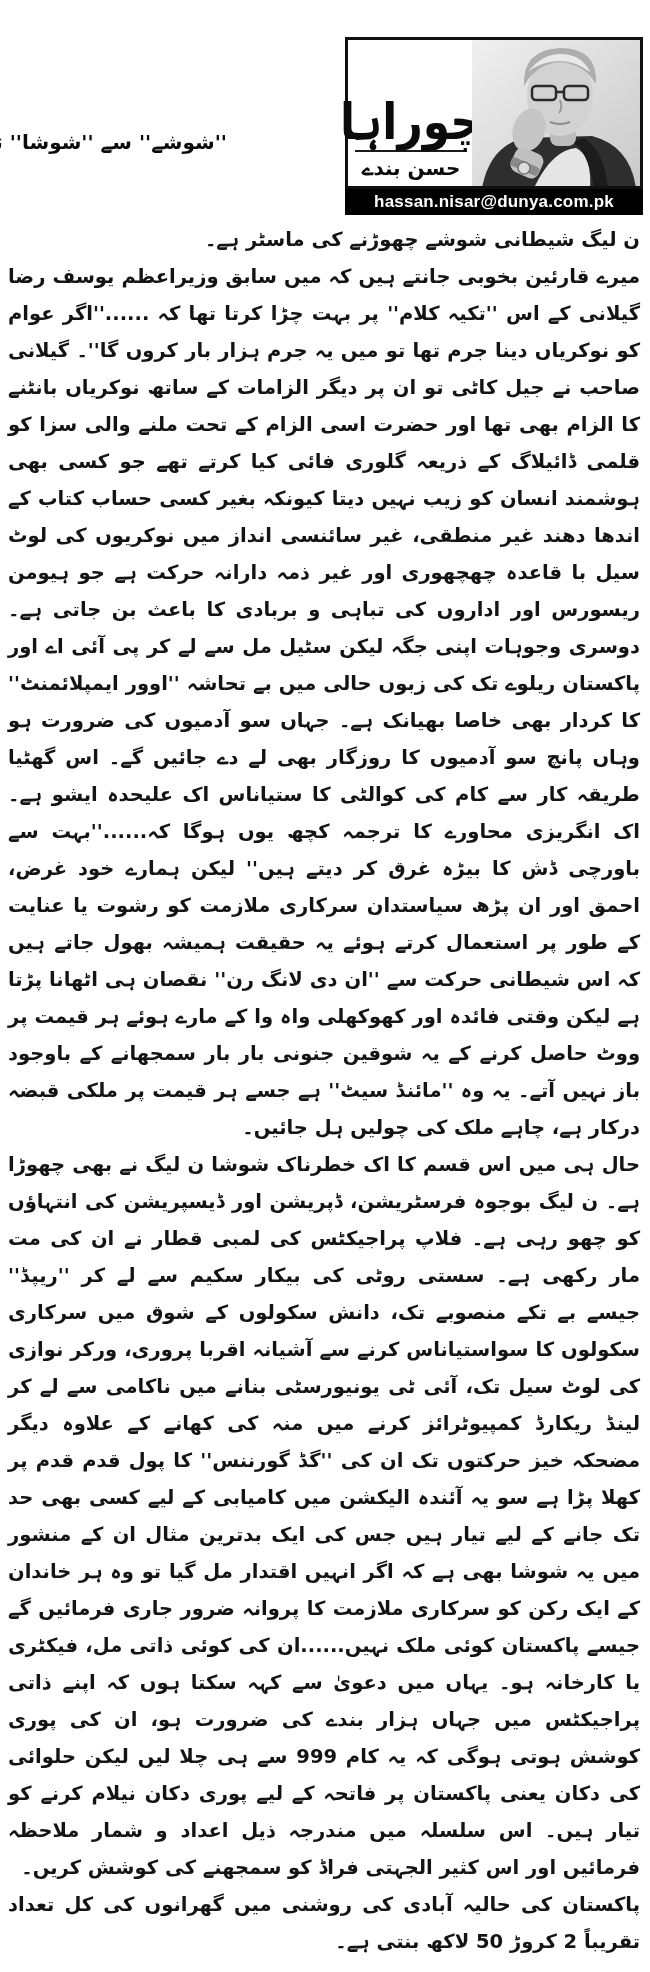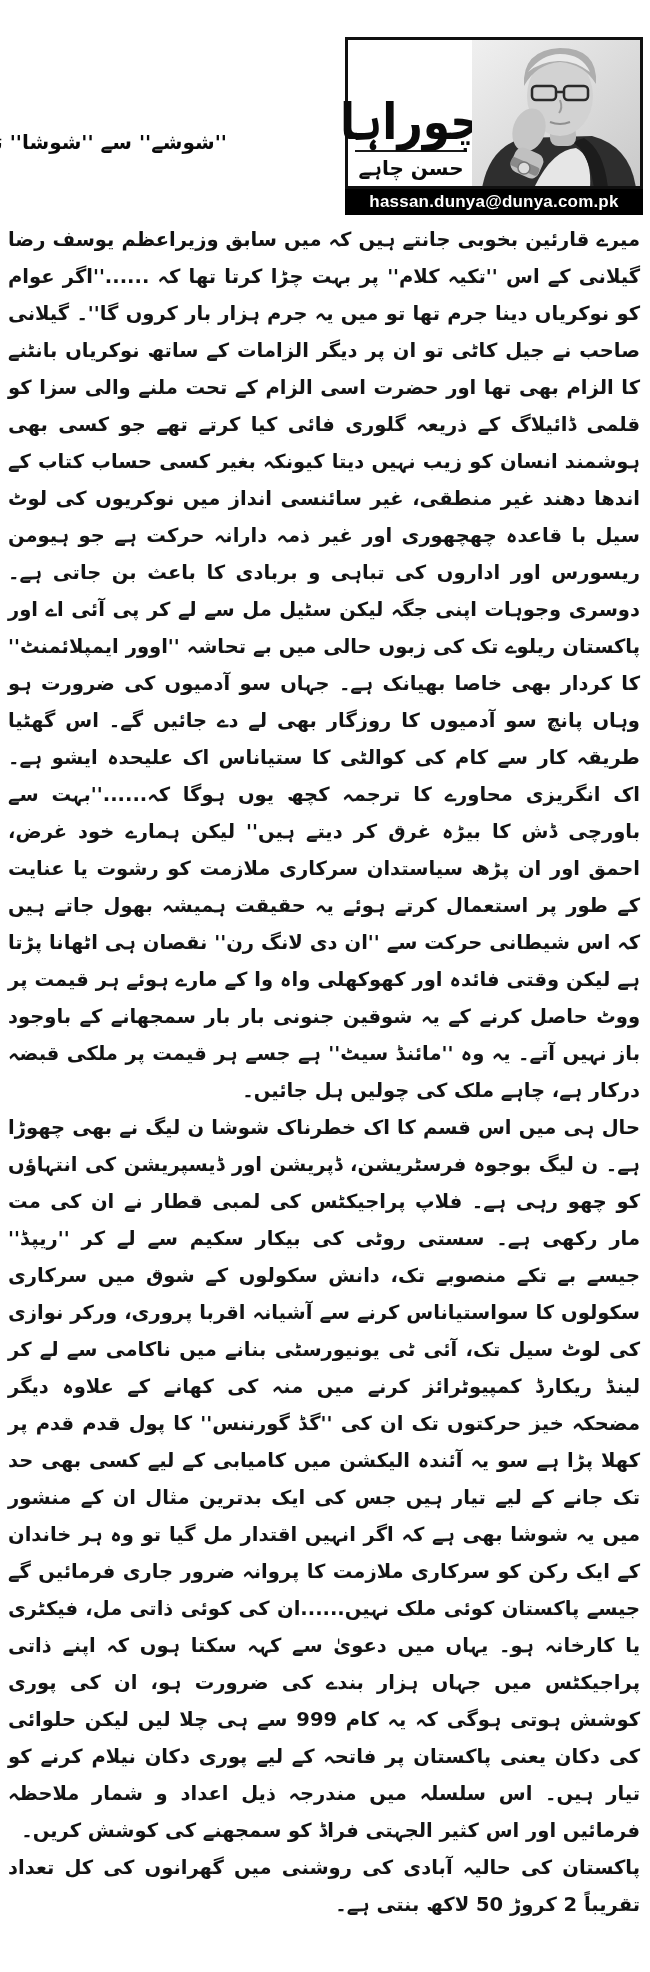--- a/index.html
+++ b/index.html
@@ -61,21 +61,21 @@
 </style>
 </head>
 <body>
 
 <div class="page">
 
   <div class="masthead">
     <div class="masthead-left">
       <div class="column-title">چوراہا</div>
       <div class="masthead-rule"></div>
-      <div class="author-name">حسن چاہے</div>
+      <div class="author-name">حسن بندے</div>
     </div>
     <div class="portrait">
       <svg viewBox="0 0 168 150" preserveAspectRatio="xMidYMid slice" aria-hidden="true">
         <defs>
           <linearGradient id="bgG" x1="0" y1="0" x2="1" y2="1">
             <stop offset="0" stop-color="#f0f0f0"></stop>
             <stop offset="1" stop-color="#c9c9c9"></stop>
           </linearGradient>
         </defs>
         <rect x="0" y="0" width="168" height="150" fill="url(#bgG)"></rect>
@@ -102,24 +102,25 @@
 
         <ellipse cx="57" cy="92" rx="16" ry="22" fill="#c6c6c6" transform="rotate(18 57 92)"></ellipse>
 
         <rect x="40" y="112" width="30" height="26" rx="8" fill="#c0c0c0" transform="rotate(24 55 125)"></rect>
         <rect x="38" y="124" width="30" height="9" rx="3" fill="#8a8a8a" transform="rotate(24 53 128)"></rect>
         <circle cx="52" cy="130" r="6" fill="#dddddd" stroke="#777" stroke-width="1.5"></circle>
       </svg>
     </div>
   </div>
 
-  <div class="email-bar">hassan.dunya@dunya.com.pk</div>
+  <div class="email-bar">hassan.nisar@dunya.com.pk</div>
 
   <div class="article-title">''شوشے'' سے ''شوشا'' تک</div>
 
   <div class="body-text">
+    <p>ن لیگ شیطانی شوشے چھوڑنے کی ماسٹر ہے۔</p>
     <p>میرے قارئین بخوبی جانتے ہیں کہ میں سابق وزیراعظم یوسف رضا گیلانی کے اس ''تکیہ کلام'' پر بہت چڑا کرتا تھا کہ ......''اگر عوام کو نوکریاں دینا جرم تھا تو میں یہ جرم ہزار بار کروں گا''۔ گیلانی صاحب نے جیل کاٹی تو ان پر دیگر الزامات کے ساتھ نوکریاں بانٹنے کا الزام بھی تھا اور حضرت اسی الزام کے تحت ملنے والی سزا کو قلمی ڈائیلاگ کے ذریعہ گلوری فائی کیا کرتے تھے جو کسی بھی ہوشمند انسان کو زیب نہیں دیتا کیونکہ بغیر کسی حساب کتاب کے اندھا دھند غیر منطقی، غیر سائنسی انداز میں نوکریوں کی لوٹ سیل با قاعدہ چھچھوری اور غیر ذمہ دارانہ حرکت ہے جو ہیومن ریسورس اور اداروں کی تباہی و بربادی کا باعث بن جاتی ہے۔ دوسری وجوہات اپنی جگہ لیکن سٹیل مل سے لے کر پی آئی اے اور پاکستان ریلوے تک کی زبوں حالی میں بے تحاشہ ''اوور ایمپلائمنٹ'' کا کردار بھی خاصا بھیانک ہے۔ جہاں سو آدمیوں کی ضرورت ہو وہاں پانچ سو آدمیوں کا روزگار بھی لے دے جائیں گے۔ اس گھٹیا طریقہ کار سے کام کی کوالٹی کا ستیاناس اک علیحدہ ایشو ہے۔ اک انگریزی محاورے کا ترجمہ کچھ یوں ہوگا کہ......''بہت سے باورچی ڈش کا بیڑہ غرق کر دیتے ہیں'' لیکن ہمارے خود غرض، احمق اور ان پڑھ سیاستدان سرکاری ملازمت کو رشوت یا عنایت کے طور پر استعمال کرتے ہوئے یہ حقیقت ہمیشہ بھول جاتے ہیں کہ اس شیطانی حرکت سے ''ان دی لانگ رن'' نقصان ہی اٹھانا پڑتا ہے لیکن وقتی فائدہ اور کھوکھلی واہ وا کے مارے ہوئے ہر قیمت پر ووٹ حاصل کرنے کے یہ شوقین جنونی بار بار سمجھانے کے باوجود باز نہیں آتے۔ یہ وہ ''مائنڈ سیٹ'' ہے جسے ہر قیمت پر ملکی قبضہ درکار ہے، چاہے ملک کی چولیں ہل جائیں۔</p>
     <p>حال ہی میں اس قسم کا اک خطرناک شوشا ن لیگ نے بھی چھوڑا ہے۔ ن لیگ بوجوہ فرسٹریشن، ڈپریشن اور ڈیسپریشن کی انتہاؤں کو چھو رہی ہے۔ فلاپ پراجیکٹس کی لمبی قطار نے ان کی مت مار رکھی ہے۔ سستی روٹی کی بیکار سکیم سے لے کر ''ریپڈ'' جیسے بے تکے منصوبے تک، دانش سکولوں کے شوق میں سرکاری سکولوں کا سواستیاناس کرنے سے آشیانہ اقربا پروری، ورکر نوازی کی لوٹ سیل تک، آئی ٹی یونیورسٹی بنانے میں ناکامی سے لے کر لینڈ ریکارڈ کمپیوٹرائز کرنے میں منہ کی کھانے کے علاوہ دیگر مضحکہ خیز حرکتوں تک ان کی ''گڈ گورننس'' کا پول قدم قدم پر کھلا پڑا ہے سو یہ آئندہ الیکشن میں کامیابی کے لیے کسی بھی حد تک جانے کے لیے تیار ہیں جس کی ایک بدترین مثال ان کے منشور میں یہ شوشا بھی ہے کہ اگر انہیں اقتدار مل گیا تو وہ ہر خاندان کے ایک رکن کو سرکاری ملازمت کا پروانہ ضرور جاری فرمائیں گے جیسے پاکستان کوئی ملک نہیں......ان کی کوئی ذاتی مل، فیکٹری یا کارخانہ ہو۔ یہاں میں دعویٰ سے کہہ سکتا ہوں کہ اپنے ذاتی پراجیکٹس میں جہاں ہزار بندے کی ضرورت ہو، ان کی پوری کوشش ہوتی ہوگی کہ یہ کام 999 سے ہی چلا لیں لیکن حلوائی کی دکان یعنی پاکستان پر فاتحہ کے لیے پوری دکان نیلام کرنے کو تیار ہیں۔ اس سلسلہ میں مندرجہ ذیل اعداد و شمار ملاحظہ فرمائیں اور اس کثیر الجہتی فراڈ کو سمجھنے کی کوشش کریں۔</p>
     <p>پاکستان کی حالیہ آبادی کی روشنی میں گھرانوں کی کل تعداد تقریباً 2 کروڑ 50 لاکھ بنتی ہے۔</p>
 
   </div>
 
 </div>
 
 </body></html>

